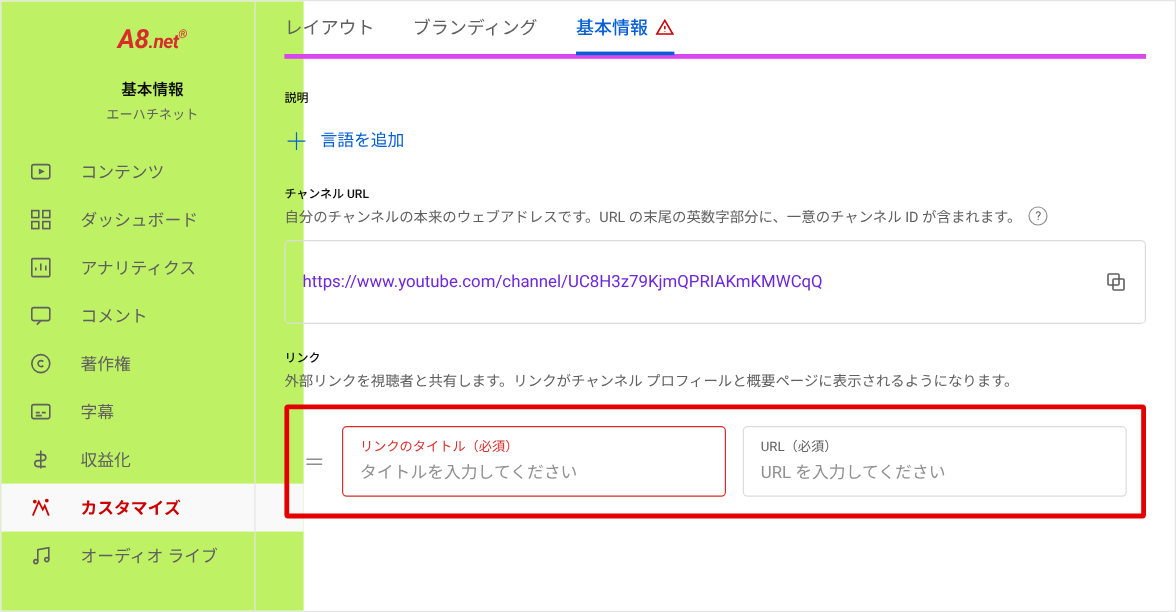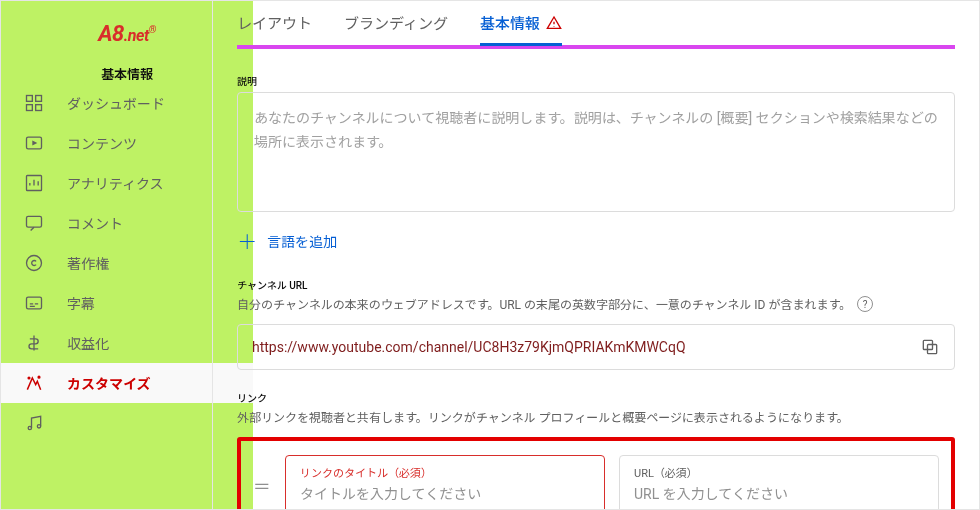--- a/index.html
+++ b/index.html
@@ -22,21 +22,21 @@
   .tabs { display: flex; gap: 32px; height: 48px; align-items: flex-end; border-bottom: 4px solid #d946ef; font-size: 15px; color: #606060; }
   .tab { padding-bottom: 12px; cursor: pointer; display: flex; align-items: center; gap: 6px; }
   .tab.active { color: #065fd4; font-weight: 500; border-bottom: 3px solid #065fd4; margin-bottom: -1px; padding-bottom: 10px; }
   .warn-tri { color: #cc0000; font-size: 14px; }
   .section { margin-top: 24px; }
   .section-title { font-size: 10px; font-weight: 500; color: #0d0d0d; margin-bottom: 4px; }
   .section-desc  { font-size: 12px; color: #606060; margin-bottom: 10px; line-height: 1.5; display: flex; gap: 6px; }
   .desc-box { border: 1px solid #dcdcdc; border-radius: 4px; padding: 14px 16px; min-height: 120px; font-size: 14px; color: #a0a0a0; line-height: 1.7; }
   .add-lang { display: flex; align-items: center; gap: 10px; color: #065fd4; font-size: 14px; margin-top: 14px; cursor: pointer; }
   .add-lang .plus { font-size: 20px; font-weight: 300; }
-  .url-box { border: 1px solid #dcdcdc; border-radius: 4px; padding: 12px 14px; display: flex; align-items: center; justify-content: space-between; font-size: 14px; color: #7f1d1d; }
+  .url-box { border: 1px solid #dcdcdc; border-radius: 4px; padding: 24px 14px; display: flex; align-items: center; justify-content: space-between; font-size: 14px; color: #6d28d9; }
   .copy-icon { color: #606060; cursor: pointer; }
   .link-highlight { border: 4px solid #e30000; border-radius: 3px; padding: 14px 12px; display: flex; align-items: center; gap: 14px; }
   .drag { color: #909090; font-size: 18px; cursor: grab; }
   .field { flex: 1; border: 1px solid #dcdcdc; border-radius: 4px; padding: 8px 14px 10px; }
   .field.err { border-color: #d82e2b; }
   .field .flabel { font-size: 11px; color: #606060; margin-bottom: 3px; }
   .field.err .flabel { color: #d82e2b; }
   .field .fvalue { font-size: 14px; color: #909090; }
   .help-circ { display:inline-flex; width:16px; height:16px; border:1px solid #909090; border-radius:50%; align-items:center; justify-content:center; font-size:10px; color:#606060; }
   svg { display: block; }
@@ -46,44 +46,45 @@
 
 <div class="frame">
 
   <div class="sidebar">
     <div class="logo">
       <span class="logo-text">
         <span class="a8">A8</span><span class="net">.</span><span class="net">net</span><span class="reg">®</span>
       </span>
     </div>
     <div class="channel-label">基本情報</div>
-
+    <div class="channel-sub">エーハチネット</div>
+
+    <div class="nav-item">
+      <span class="icon">
+        <svg width="20" height="20" viewBox="0 0 24 24" fill="none" stroke="#606060" stroke-width="1.6">
+            <rect x="3" y="5" width="18" height="14" rx="2"></rect>
+            <polygon points="10,9 16,12 10,15" fill="#606060" stroke="none"></polygon>
+          </svg>
+      </span>
+      <span class="label">コンテンツ</span>
+    </div>
     <div class="nav-item">
       <span class="icon">
         <svg width="20" height="20" viewBox="0 0 24 24" fill="none" stroke="#606060" stroke-width="1.6">
             <rect x="3" y="3" width="7" height="7"></rect>
             <rect x="14" y="3" width="7" height="7"></rect>
             <rect x="3" y="14" width="7" height="7"></rect>
             <rect x="14" y="14" width="7" height="7"></rect>
           </svg>
       </span>
       <span class="label">ダッシュボード</span>
     </div>
     <div class="nav-item">
       <span class="icon">
         <svg width="20" height="20" viewBox="0 0 24 24" fill="none" stroke="#606060" stroke-width="1.6">
-            <rect x="3" y="5" width="18" height="14" rx="2"></rect>
-            <polygon points="10,9 16,12 10,15" fill="#606060" stroke="none"></polygon>
-          </svg>
-      </span>
-      <span class="label">コンテンツ</span>
-    </div>
-    <div class="nav-item">
-      <span class="icon">
-        <svg width="20" height="20" viewBox="0 0 24 24" fill="none" stroke="#606060" stroke-width="1.6">
             <rect x="3" y="3" width="18" height="18" rx="1"></rect>
             <path d="M7 15v-3M12 15V8M17 15v-5"></path>
           </svg>
       </span>
       <span class="label">アナリティクス</span>
     </div>
     <div class="nav-item">
       <span class="icon">
         <svg width="20" height="20" viewBox="0 0 24 24" fill="none" stroke="#606060" stroke-width="1.6">
             <rect x="3" y="4" width="18" height="13" rx="2"></rect>
@@ -129,20 +130,21 @@
       <span class="label">カスタマイズ</span>
     </div>
     <div class="nav-item">
       <span class="icon">
         <svg width="20" height="20" viewBox="0 0 24 24" fill="none" stroke="#606060" stroke-width="1.6">
             <path d="M9 18V6l11-2v12"></path>
             <circle cx="7" cy="18" r="2"></circle>
             <circle cx="18" cy="16" r="2"></circle>
           </svg>
       </span>
+      <span class="label">オーディオ ライブ</span>
     </div>
   </div>
 
   <div class="main">
     <div class="tabs">
       <div class="tab">
           <span>レイアウト</span>
         </div>
       <div class="tab">
           <span>ブランディング</span>
@@ -153,21 +155,20 @@
           <svg width="16" height="16" viewBox="0 0 24 24" fill="none" stroke="#cc0000" stroke-width="2">
               <path d="M12 3L2 20h20L12 3z"></path>
               <path d="M12 10v4M12 17v.5"></path>
             </svg>
         </span>
       </div>
     </div>
 
     <div class="section">
       <div class="section-title">説明</div>
-      <div class="desc-box">あなたのチャンネルについて視聴者に説明します。説明は、チャンネルの [概要] セクションや検索結果などの場所に表示されます。</div>
       <div class="add-lang">
         <span class="plus">＋</span>
         <span>言語を追加</span>
       </div>
     </div>
 
     <div class="section" style="margin-top:22px;">
       <div class="section-title">チャンネル URL</div>
       <div class="section-desc">
         <span>自分のチャンネルの本来のウェブアドレスです。URL の末尾の英数字部分に、一意のチャンネル ID が含まれます。</span>

